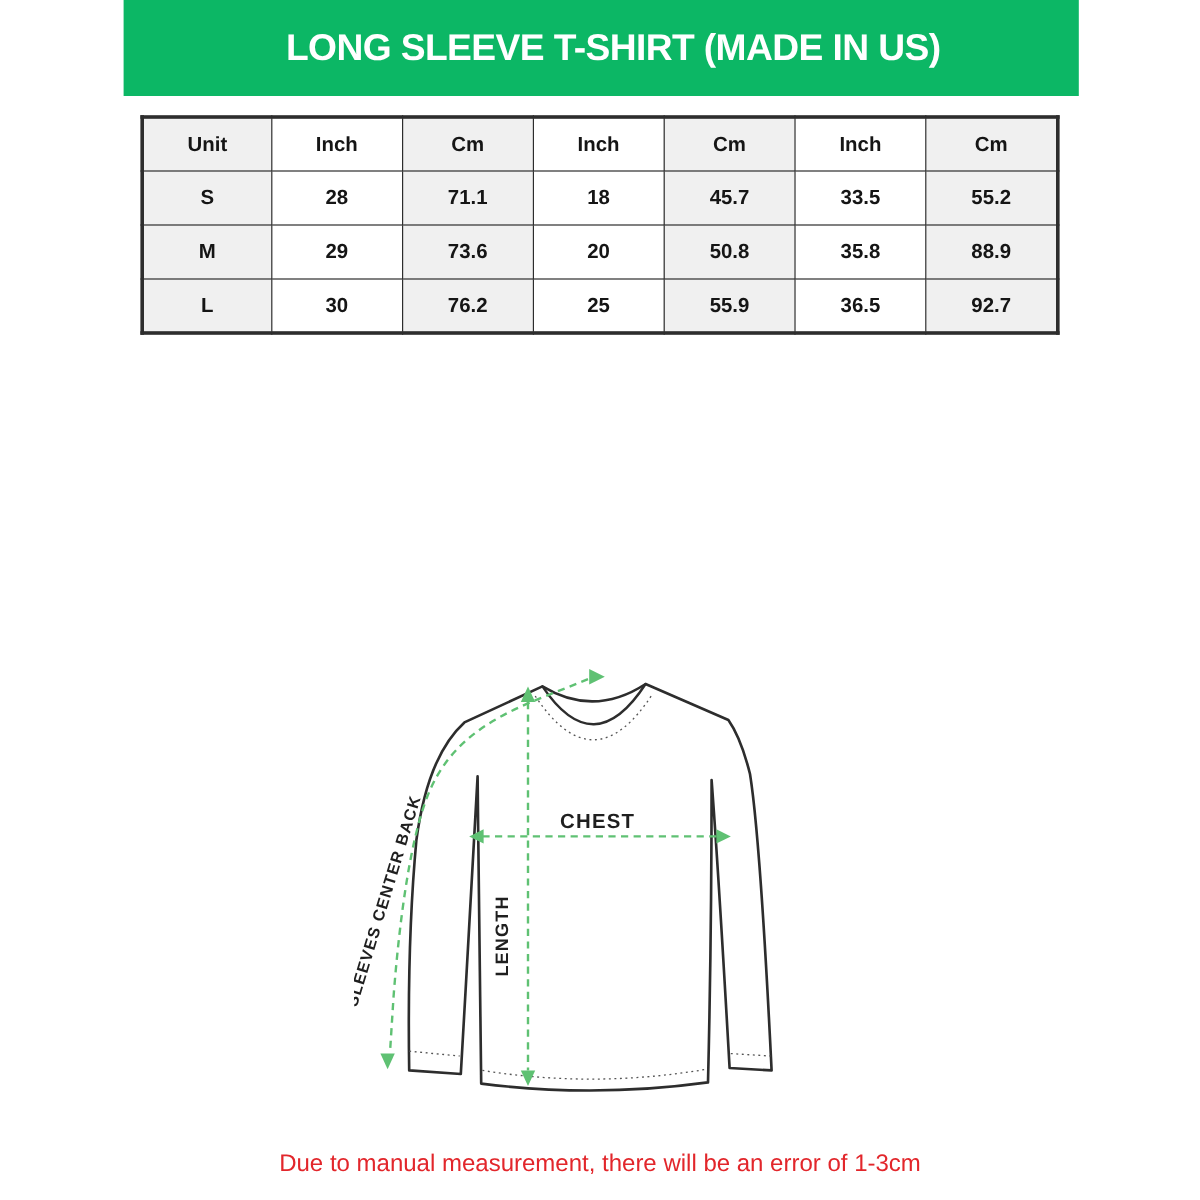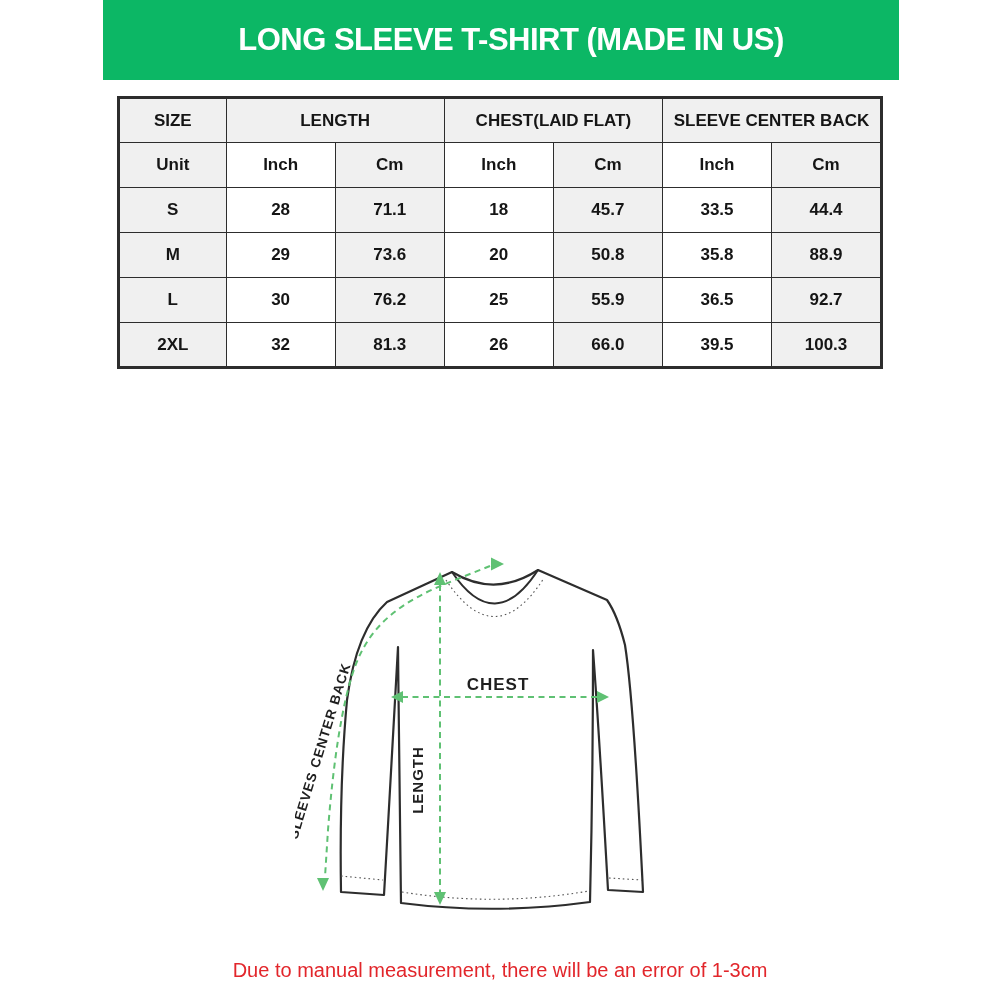--- a/index.html
+++ b/index.html
@@ -65,71 +65,56 @@
       <col style="width:14.1%">
         <col style="width:14.3%">
         <col style="width:14.3%">
       <col style="width:14.3%">
         <col style="width:14.3%">
         <col style="width:14.3%">
         <col style="width:14.4%">
     </colgroup>
     <thead>
       <tr>
-        <th class="g">SIZE</th>
-        <th class="g" colspan="2">LENGTH</th>
-        <th class="g" colspan="2">CHEST(LAID FLAT)</th>
-        <th class="g" colspan="2">SLEEVE CENTER BACK</th>
-      </tr>
-      <tr>
         <th class="g">Unit</th>
         <th>Inch</th>
         <th class="g">Cm</th>
         <th>Inch</th>
         <th class="g">Cm</th>
         <th>Inch</th>
         <th class="g">Cm</th>
       </tr>
     </thead>
     <tbody>
       <tr>
         <td class="g">S</td>
         <td>28</td>
         <td class="g">71.1</td>
         <td>18</td>
         <td class="g">45.7</td>
         <td>33.5</td>
-        <td class="g">44.4</td>
+        <td class="g">55.2</td>
       </tr>
       <tr>
         <td class="g">M</td>
         <td>29</td>
         <td class="g">73.6</td>
         <td>20</td>
         <td class="g">50.8</td>
         <td>35.8</td>
         <td class="g">88.9</td>
       </tr>
       <tr>
         <td class="g">L</td>
         <td>30</td>
         <td class="g">76.2</td>
         <td>25</td>
         <td class="g">55.9</td>
         <td>36.5</td>
         <td class="g">92.7</td>
-      </tr>
-      <tr>
-        <td class="g">2XL</td>
-        <td>32</td>
-        <td class="g">81.3</td>
-        <td>26</td>
-        <td class="g">66.0</td>
-        <td>39.5</td>
-        <td class="g">100.3</td>
       </tr>
     </tbody>
   </table>
 
   <svg class="diagram" viewBox="0 0 420 400" xmlns="http://www.w3.org/2000/svg">
 
     <path class="shirt-line" d="
       M157,32
       L92,62
       C70,82 58,115 52,160

